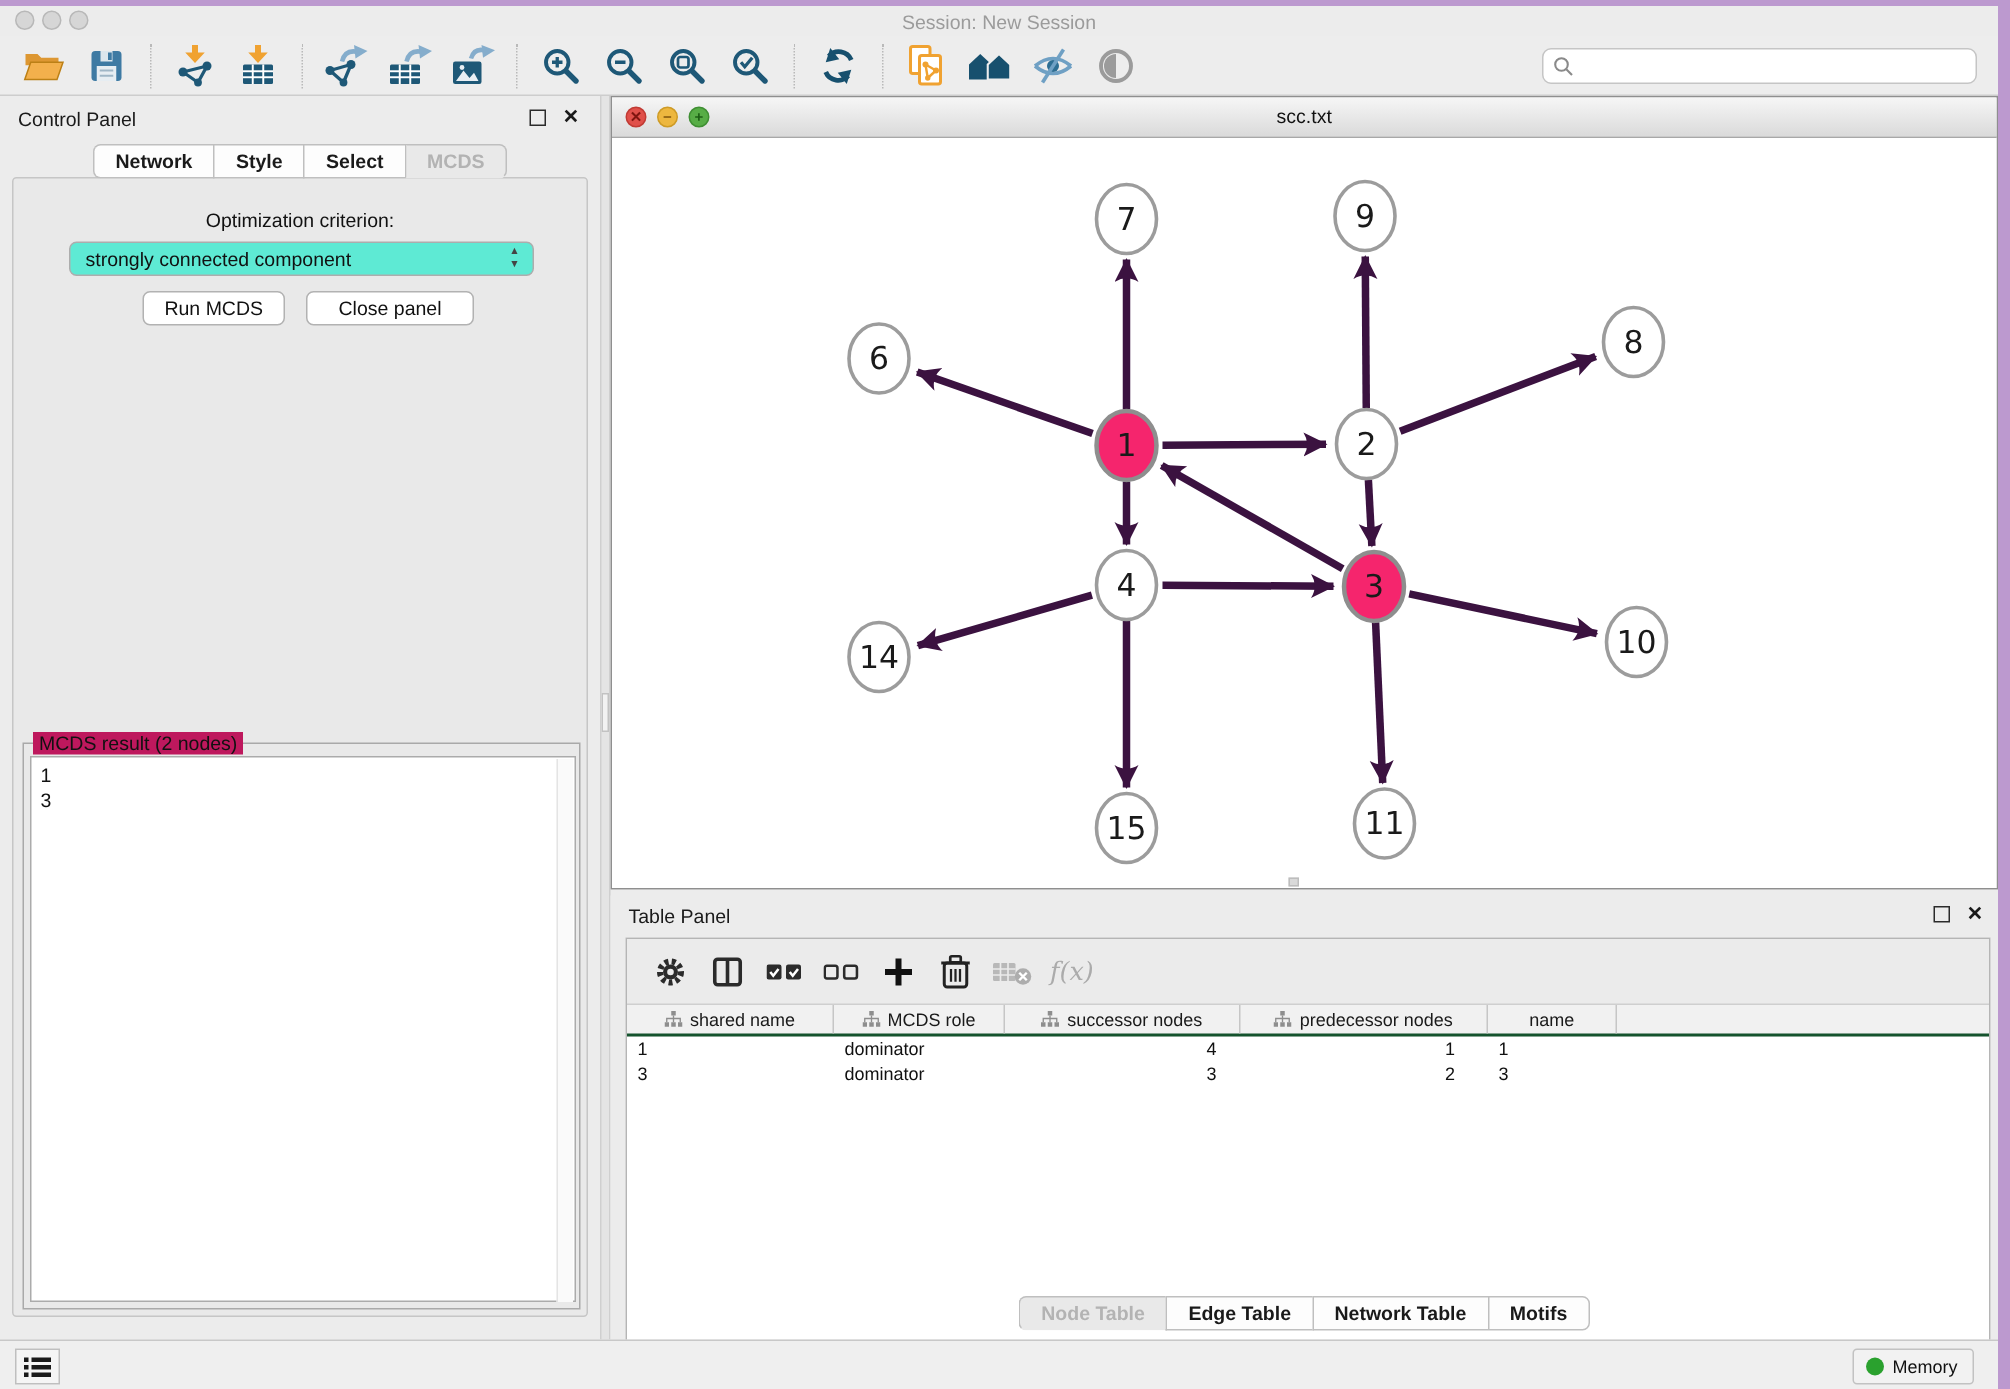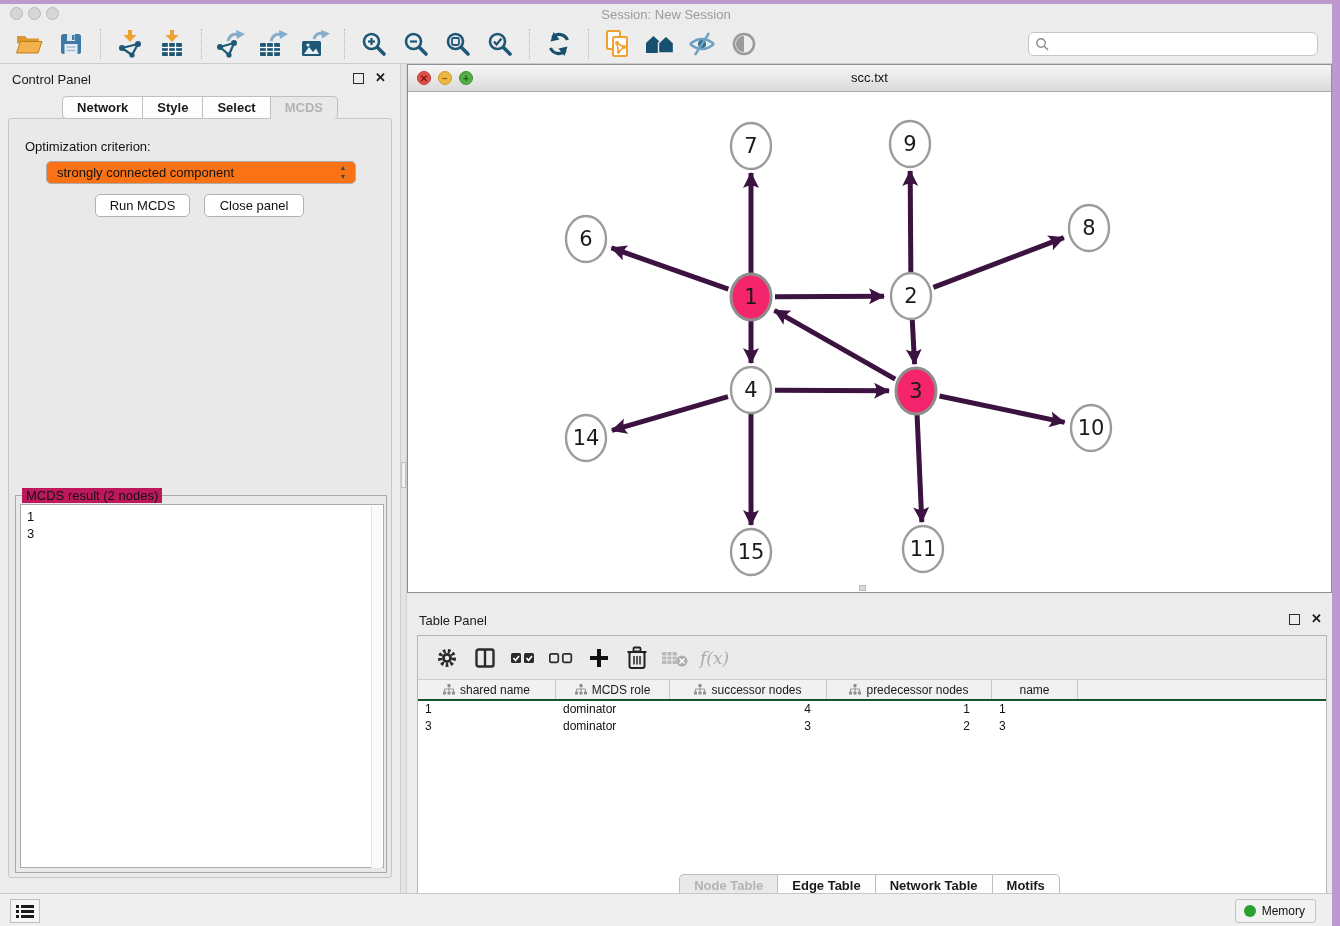--- a/index.html
+++ b/index.html
@@ -25,22 +25,22 @@
   .panel-head { position:absolute; top:6px; left:0; width:100%; height:22px; }
   .panel-title { position:absolute; left:12px; top:2px; font-size:13px; color:#1A1A1A; }
   .win-float { position:absolute; top:3px; width:11px; height:11px; border:1.6px solid #2B2B2B; background:transparent; }
   .win-close { position:absolute; top:0; font-size:13px; font-weight:bold; color:#1A1A1A; }
   .cp-tabs { position:absolute; top:32px; left:0; width:400px; display:flex; justify-content:center; z-index:2; }
   .tab { height:23px; line-height:21px; padding:0 14px; font-size:13px; font-weight:600; color:#1A1A1A; background:#FDFDFD; border:1px solid #BFBFBF; border-right:none; text-align:center; }
   .tab:first-child { border-top-left-radius:5px; border-bottom-left-radius:5px; }
   .tab:last-child { border-right:1px solid #BFBFBF; border-top-right-radius:5px; border-bottom-right-radius:5px; }
   .tab.active { background:#E9E9E9; color:#B3B3B3; border-bottom-color:#E9E9E9; }
   .cp-content { position:absolute; top:54px; left:8px; width:384px; height:760px; background:#E9E9E9; border:1px solid #C6C6C6; border-radius:3px; }
-  .opt-label { position:absolute; top:20px; left:16px; width:100%; text-align:left; font-size:13px; color:#111; }
-  .dropdown { position:absolute; top:42px; left:37px; width:310px; height:23px; background:#f97316; border:1px solid #ADADAD; border-radius:5px; font-size:13px; line-height:21px; padding-left:10px; color:#111; }
+  .opt-label { position:absolute; top:20px; left:0; width:100%; text-align:center; font-size:13px; color:#111; }
+  .dropdown { position:absolute; top:42px; left:37px; width:310px; height:23px; background:#5eead4; border:1px solid #ADADAD; border-radius:5px; font-size:13px; line-height:21px; padding-left:10px; color:#111; }
   .dd-arrows { position:absolute; right:6px; top:1px; width:12px; height:20px; font-size:7px; line-height:9px; color:#444; text-align:center; }
   .btn { position:absolute; height:23px; background:#FFFFFF; border:1px solid #B2B2B2; border-radius:5px; font-size:13px; color:#111; font-family:"Liberation Sans",sans-serif; text-align:center; }
   .groupbox { position:absolute; top:376px; left:6px; width:372px; height:378px; border:1px solid #A9A9A9; }
   .gb-legend { position:absolute; top:-8px; left:6px; background:#be185d; padding:0 4px; font-size:13px; color:#111; }
   .gb-inner { position:absolute; top:8px; left:4px; width:364px; height:364px; background:#FFFFFF; border:1px solid #ABABAB; font-size:13px; color:#111; padding:3px 0 0 6px; line-height:17px; white-space:pre-line; }
   .gb-scroll { position:absolute; top:1px; right:1px; width:11px; height:362px; background:#FAFAFA; border-left:1px solid #E4E4E4; }
 
   
   .v-splitter { position:absolute; top:64px; left:400px; width:7px; height:829px; background:#E4E4E4; border-left:1px solid #CFCFCF; border-right:1px solid #CFCFCF; }
   .v-handle { position:absolute; top:398px; left:0; width:5px; height:26px; background:#F2F2F2; border:1px solid #C2C2C2; }
@@ -50,21 +50,21 @@
   .net-titlebar { position:absolute; top:0; left:0; width:100%; height:27px; background:linear-gradient(#F6F6F6,#DADADA); border-bottom:1px solid #A8A8A8; }
   .light { position:absolute; top:6px; width:14px; height:14px; border-radius:50%; font-size:10px; font-weight:bold; text-align:center; line-height:13px; }
   .light.red { left:9px; background:#E0504A; border:1px solid #C13B34; color:#7F1510; }
   .light.yellow { left:30px; background:#EDB73F; border:1px solid #CE9B26; color:#8A5E10; }
   .light.green { left:51px; background:#57AD46; border:1px solid #3F8F33; color:#1C5F14; }
   .net-title { position:absolute; top:5px; left:0; width:100%; text-align:center; font-size:13px; color:#111; }
   .net-canvas { position:absolute; top:27px; left:0; width:923px; height:500px; background:#FFFFFF; }
   .canvas-handle { position:absolute; left:451px; top:493px; width:7px; height:6px; background:#D9D9D9; border:1px solid #BDBDBD; }
 
   
-  .table-panel { position:absolute; top:597px; left:407px; width:925px; height:296px; background:#ECECEC;margin-top:10px; }
+  .table-panel { position:absolute; top:597px; left:407px; width:925px; height:296px; background:#ECECEC; }
   .tp-head { position:absolute; top:4px; left:0; width:100%; height:22px; }
   .tp-box { position:absolute; top:28px; left:10px; width:910px; height:291px; border:1px solid #B5B5B5; background:#FFFFFF; }
   .tp-toolbar { position:absolute; top:0; left:0; width:100%; height:44px; background:#EBEBEB; border-bottom:1px solid #CFCFCF; display:flex; align-items:center; padding-left:10px; }
   .tp-btn { background:none; border:none; width:30px; height:30px; display:flex; align-items:center; justify-content:center; margin:0 4px; cursor:default; }
   .fx { font-family:"DejaVu Serif",serif; font-style:italic; font-size:17px; color:#ABABAB; margin-left:6px; }
   .grid { position:absolute; top:44px; left:0; width:100%; bottom:0; background:#FFFFFF; font-size:12px; }
   .trow { display:flex; }
   .thead { background:#F1F1F1; border-bottom:2px solid #14532d; height:21px; }
   .th { display:flex; align-items:center; justify-content:center; gap:5px; border-right:1px solid #C6C6C6; font-size:12px; color:#1A1A1A; height:100%; }
   .td { height:17px; line-height:16px; color:#111; overflow:hidden; }
@@ -251,21 +251,21 @@
       <span class="tab">Select</span>
       <span class="tab active">MCDS</span>
     </div>
     <div class="cp-content">
       <div class="opt-label">Optimization criterion:</div>
       <div class="dropdown">
         <span>strongly connected component</span>
         <span class="dd-arrows">▲<br>▼</span>
       </div>
       <button class="btn" style="top:75px; left:86px; width:95px;">Run MCDS</button>
-      <button class="btn" style="top:75px; left:195px; width:100px;">Close panel</button>
+      <button class="btn" style="top:75px; left:195px; width:112px;">Close panel</button>
       <div class="groupbox">
         <span class="gb-legend">MCDS result (2 nodes)</span>
         <div class="gb-inner"><span id="result-lines">1
 3</span><span class="gb-scroll"></span></div>
       </div>
     </div>
   </div>
 
   <div class="v-splitter">
     <div class="v-handle"></div>

